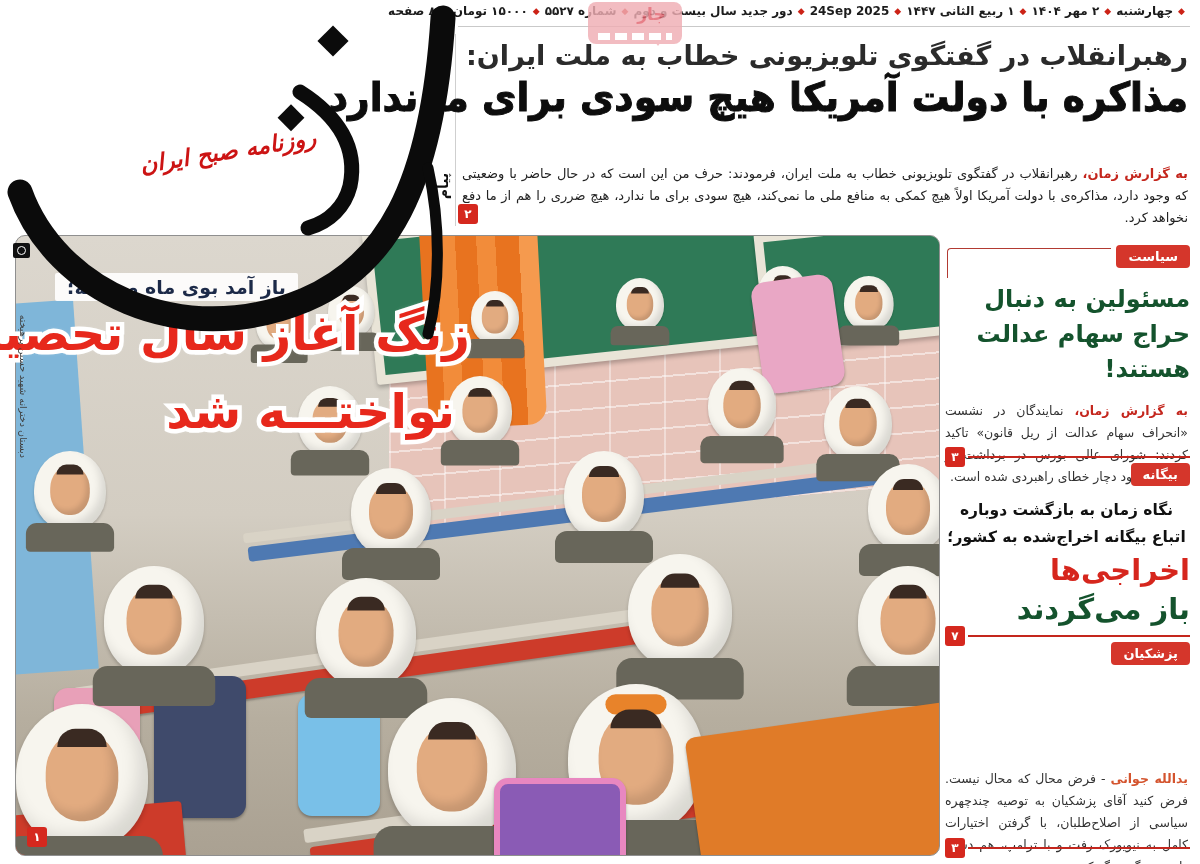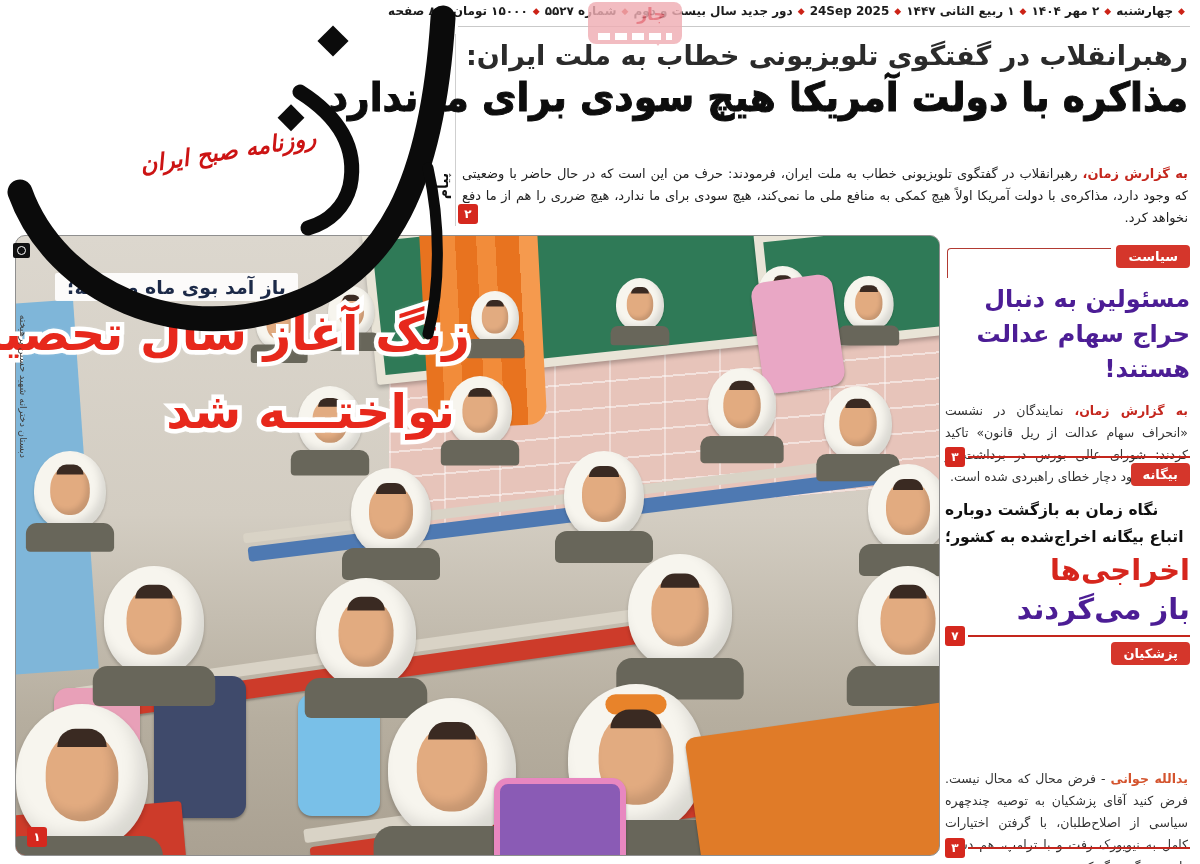--- a/index.html
+++ b/index.html
@@ -52,24 +52,24 @@
     border-radius:3px; z-index:7; }
   .sepline { position:absolute; height:2px; background:#c4261d; z-index:6; }
   .seclabel { position:absolute; height:23px; background:#d5362b; color:#fff; font-size:13px;
     font-weight:bold; border-radius:4px; padding:0 12px; display:flex; align-items:center;
     direction:rtl; z-index:6; }
   #bracket1 { position:absolute; left:947px; top:248px; width:164px; height:30px;
     border-top:1.5px solid #b23a32; border-left:1.5px solid #b23a32; border-top-left-radius:4px; }
 
   
   .col-head { position:absolute; left:945px; width:245px; text-align:right; direction:rtl;
-    font-weight:bold; color:#4c1d95; }
+    font-weight:bold; color:#14532d; }
   .col-body { position:absolute; left:945px; width:243px; text-align:justify; direction:rtl;
     font-size:12.5px; line-height:1.75; color:#333; }
-  #item2-kicker { position:absolute; left:945px; width:243px; text-align:left; direction:rtl;
+  #item2-kicker { position:absolute; left:945px; width:243px; text-align:center; direction:rtl;
     font-size:15.5px; font-weight:bold; color:#111; line-height:1.75; }
 
   
   #photo { position:absolute; left:15px; top:235px; width:925px; height:621px;
     border-radius:10px; border:1px solid #8f8f8f; overflow:hidden;
     background:linear-gradient(180deg,#dcd7ce 0%, #d3cdc2 45%, #b6ae9f 78%, #aaa192 100%); }
   .board { position:absolute; background:#2f7a57; border:9px solid #e9e4d7; border-radius:3px;
     box-shadow:0 3px 4px rgba(0,0,0,.25); }
   #brick { position:absolute; right:-30px; top:-30px; width:580px; height:300px; transform:skewY(-5deg);
     background:

